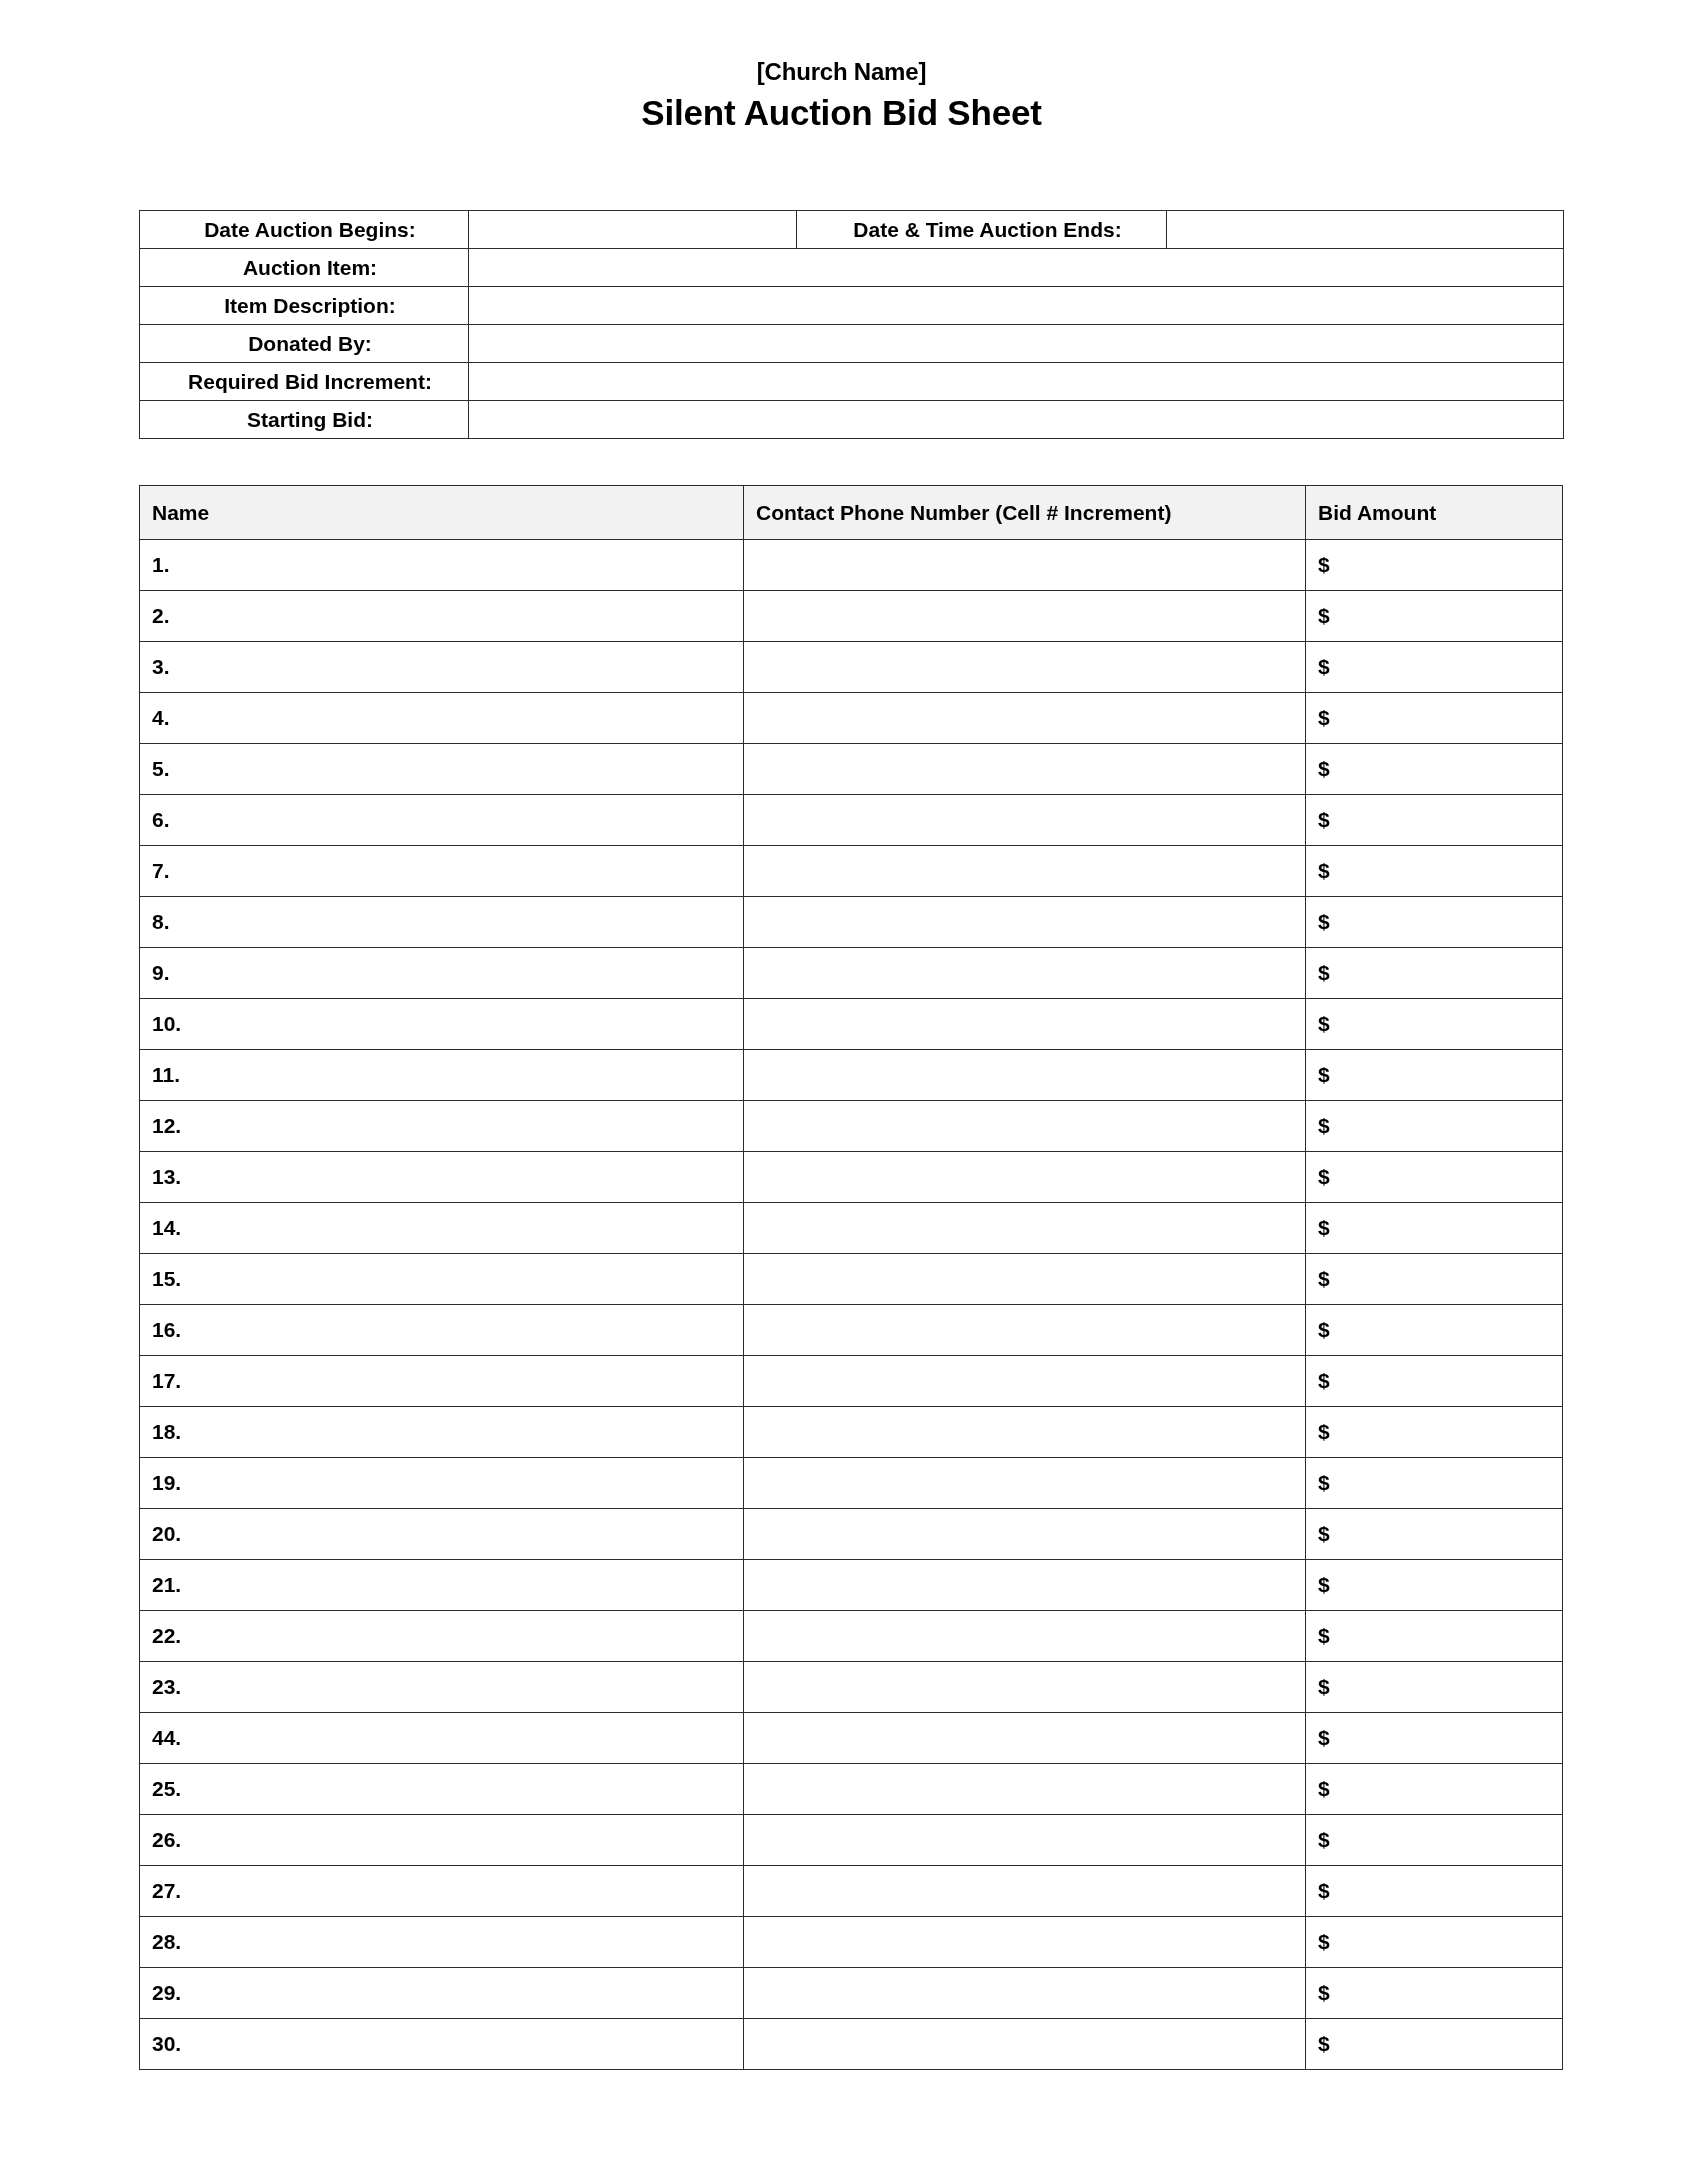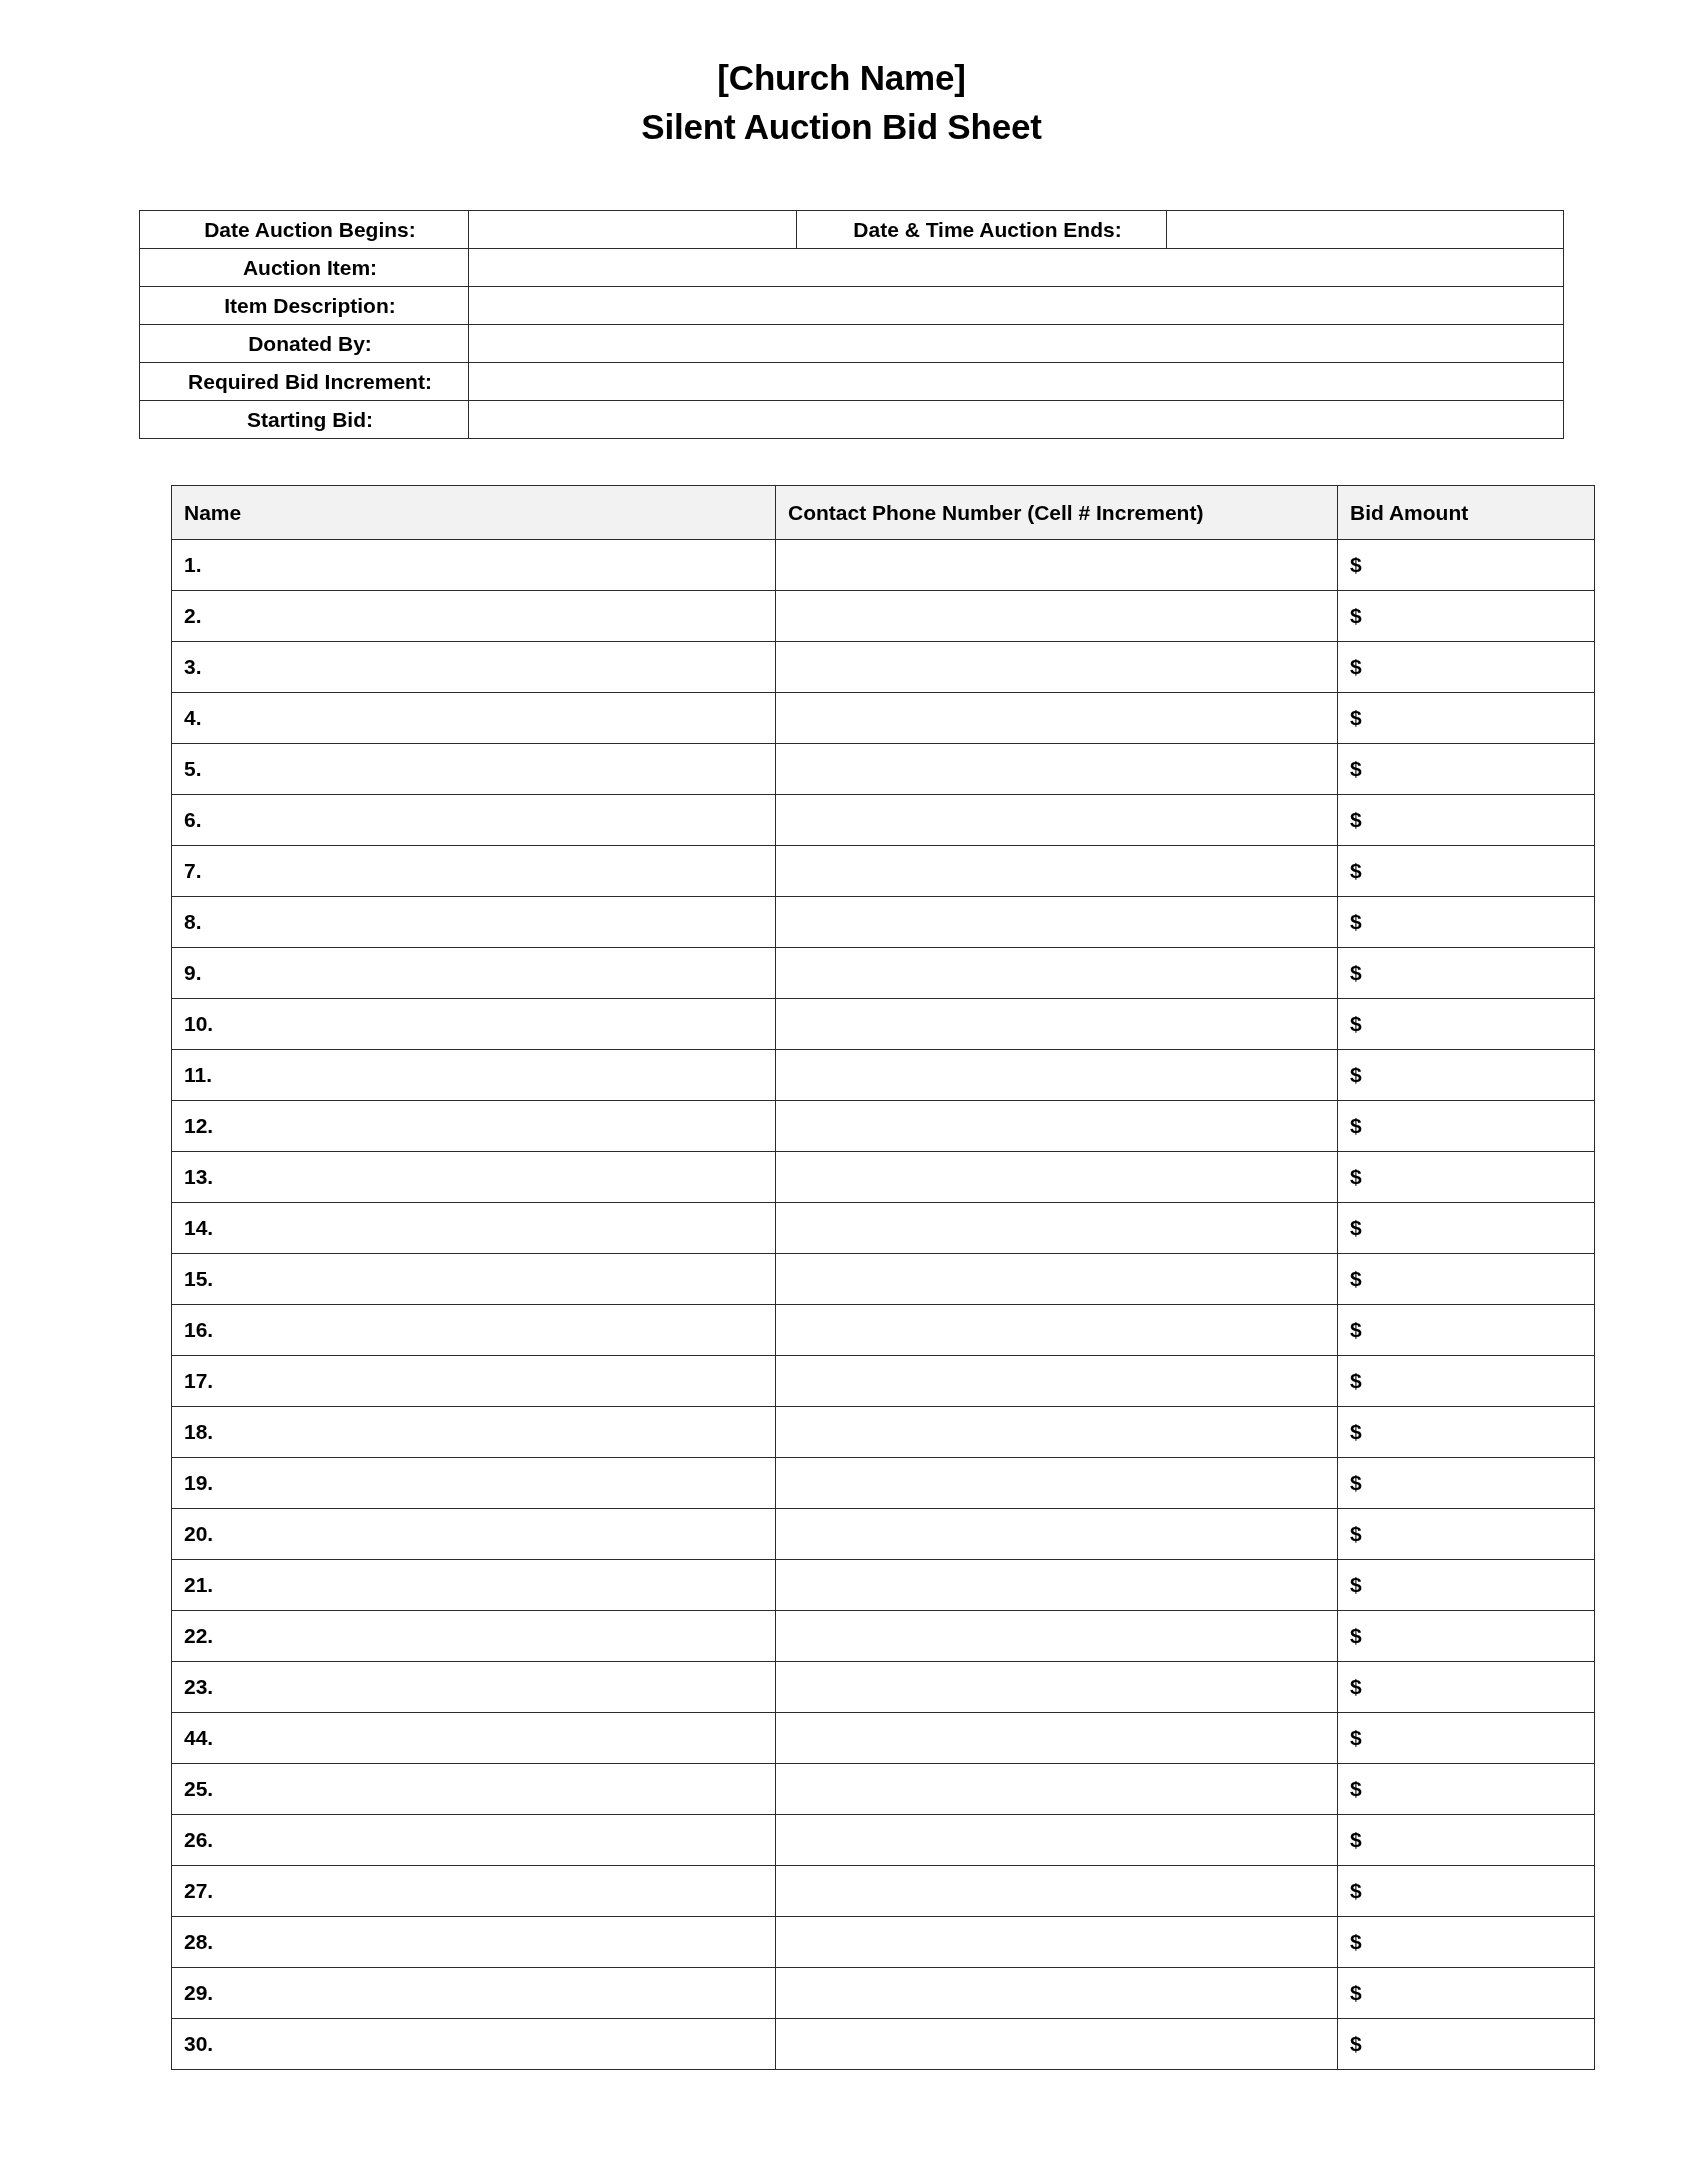--- a/index.html
+++ b/index.html
@@ -26,21 +26,21 @@
 
   
   .title-block {
     position: absolute;
     left: 0;
     top: 57px;
     width: 1683px;
     text-align: center;
   }
   .doc-title {
-    font-size: 35px;
+    font-size: 24px;
     font-weight: bold;
     letter-spacing: -0.2px;
     line-height: 1.22;
     margin: 0;
   }
   .doc-subtitle {
     font-size: 35px;
     font-weight: bold;
     letter-spacing: -0.2px;
     line-height: 1.22;
@@ -73,21 +73,20 @@
   }
 
   
   .bid-table {
     position: absolute;
     left: 139px;
     top: 485px;
     width: 1424px;
     border-collapse: collapse;
     table-layout: fixed;
-    margin-left: 32px;
   }
   .bid-table th {
     border: 1.6px solid #2b2b2b;
     background: #f2f2f2;
     height: 54px;
     padding: 0 0 0 12px;
     text-align: left;
     vertical-align: middle;
     font-size: 21px;
     font-weight: bold;

